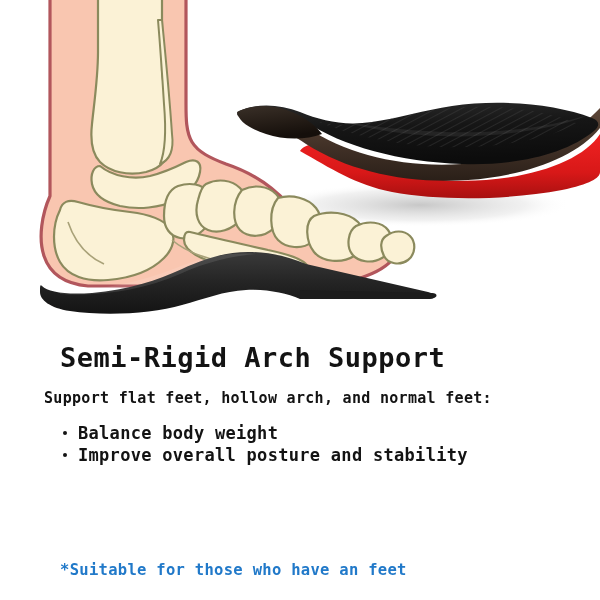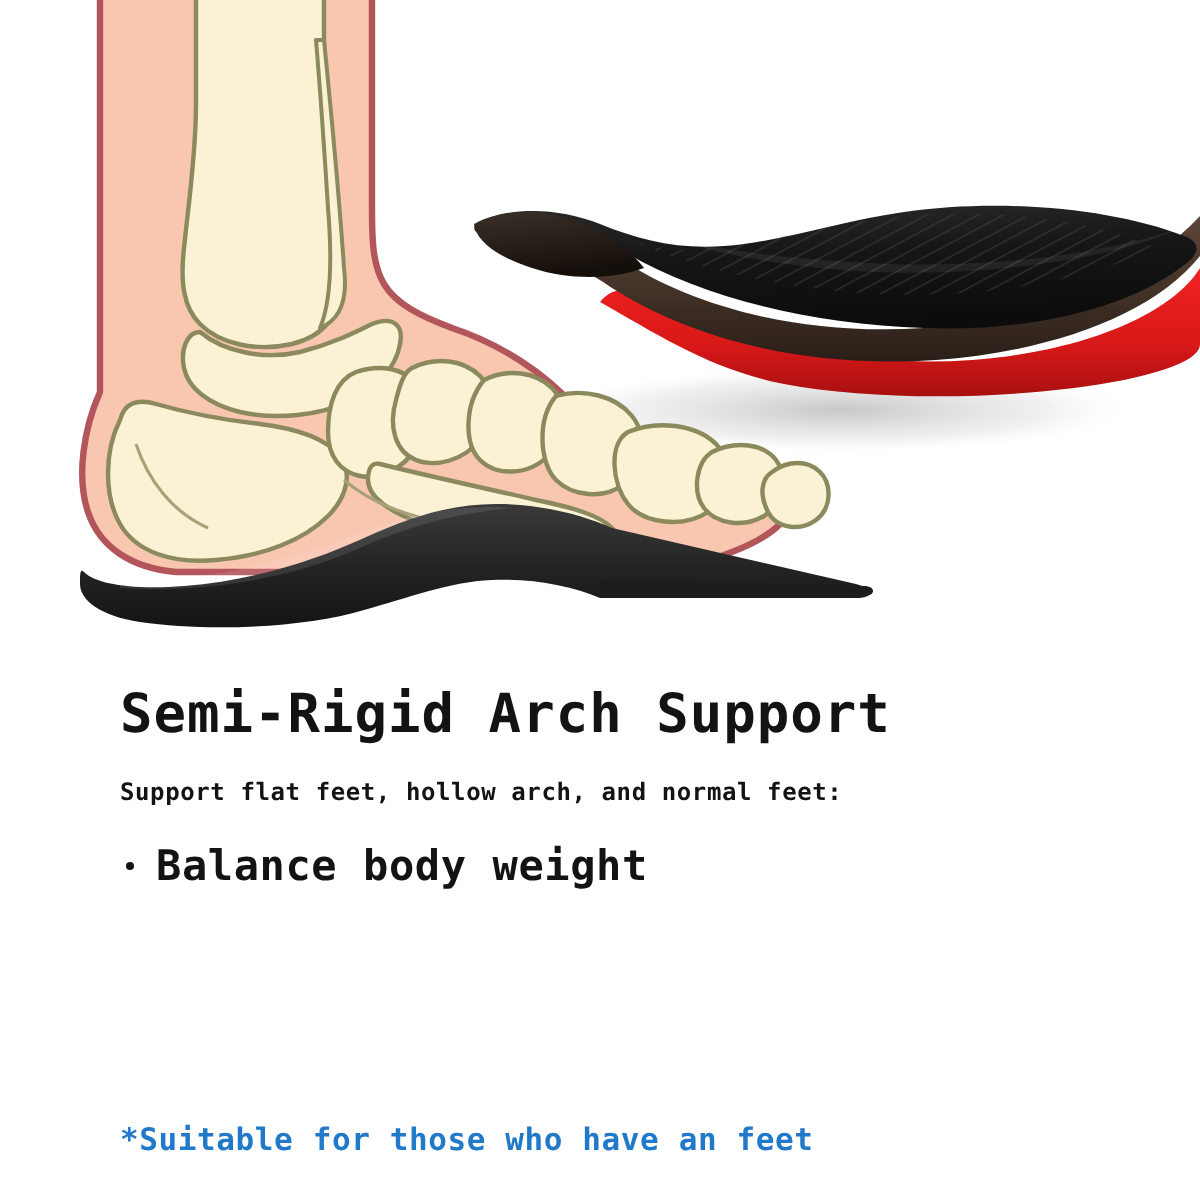--- a/index.html
+++ b/index.html
@@ -48,39 +48,39 @@
     top: 12px;
     font-size: 27px;
     font-weight: bold;
     letter-spacing: 0.5px;
     color: #131313;
     white-space: nowrap;
   }
 
   .subtitle {
     position: absolute;
-    left: 60px;
+    left: 44px;
     top: 59px;
-    font-size: 12px;
+    font-size: 15px;
     font-weight: bold;
     letter-spacing: 0.3px;
     color: #131313;
     white-space: nowrap;
   }
 
   .bullets {
     position: absolute;
     left: 60px;
     top: 92px;
     margin: 0;
     padding: 0;
     list-style: none;
   }
   .bullets li {
-    font-size: 21px;
+    font-size: 17px;
     font-weight: bold;
     letter-spacing: 0.3px;
     color: #131313;
     line-height: 22px;
     white-space: nowrap;
     position: relative;
     padding-left: 18px;
   }
   .bullets li .dot {
     position: absolute;
@@ -340,20 +340,24 @@
 
     <div class="title">Semi-Rigid Arch Support</div>
 
     <div class="subtitle">Support flat feet, hollow arch, and normal feet:</div>
 
     <ul class="bullets">
       <li>
         <span class="dot"></span>
         <span>Balance body weight</span>
       </li>
+      <li>
+        <span class="dot"></span>
+        <span>Improve overall posture and stability</span>
+      </li>
     </ul>
 
     <div class="footnote">
       <div>*Suitable for those who have an feet</div>
       
     </div>
 
   </div>
 </div>
 

